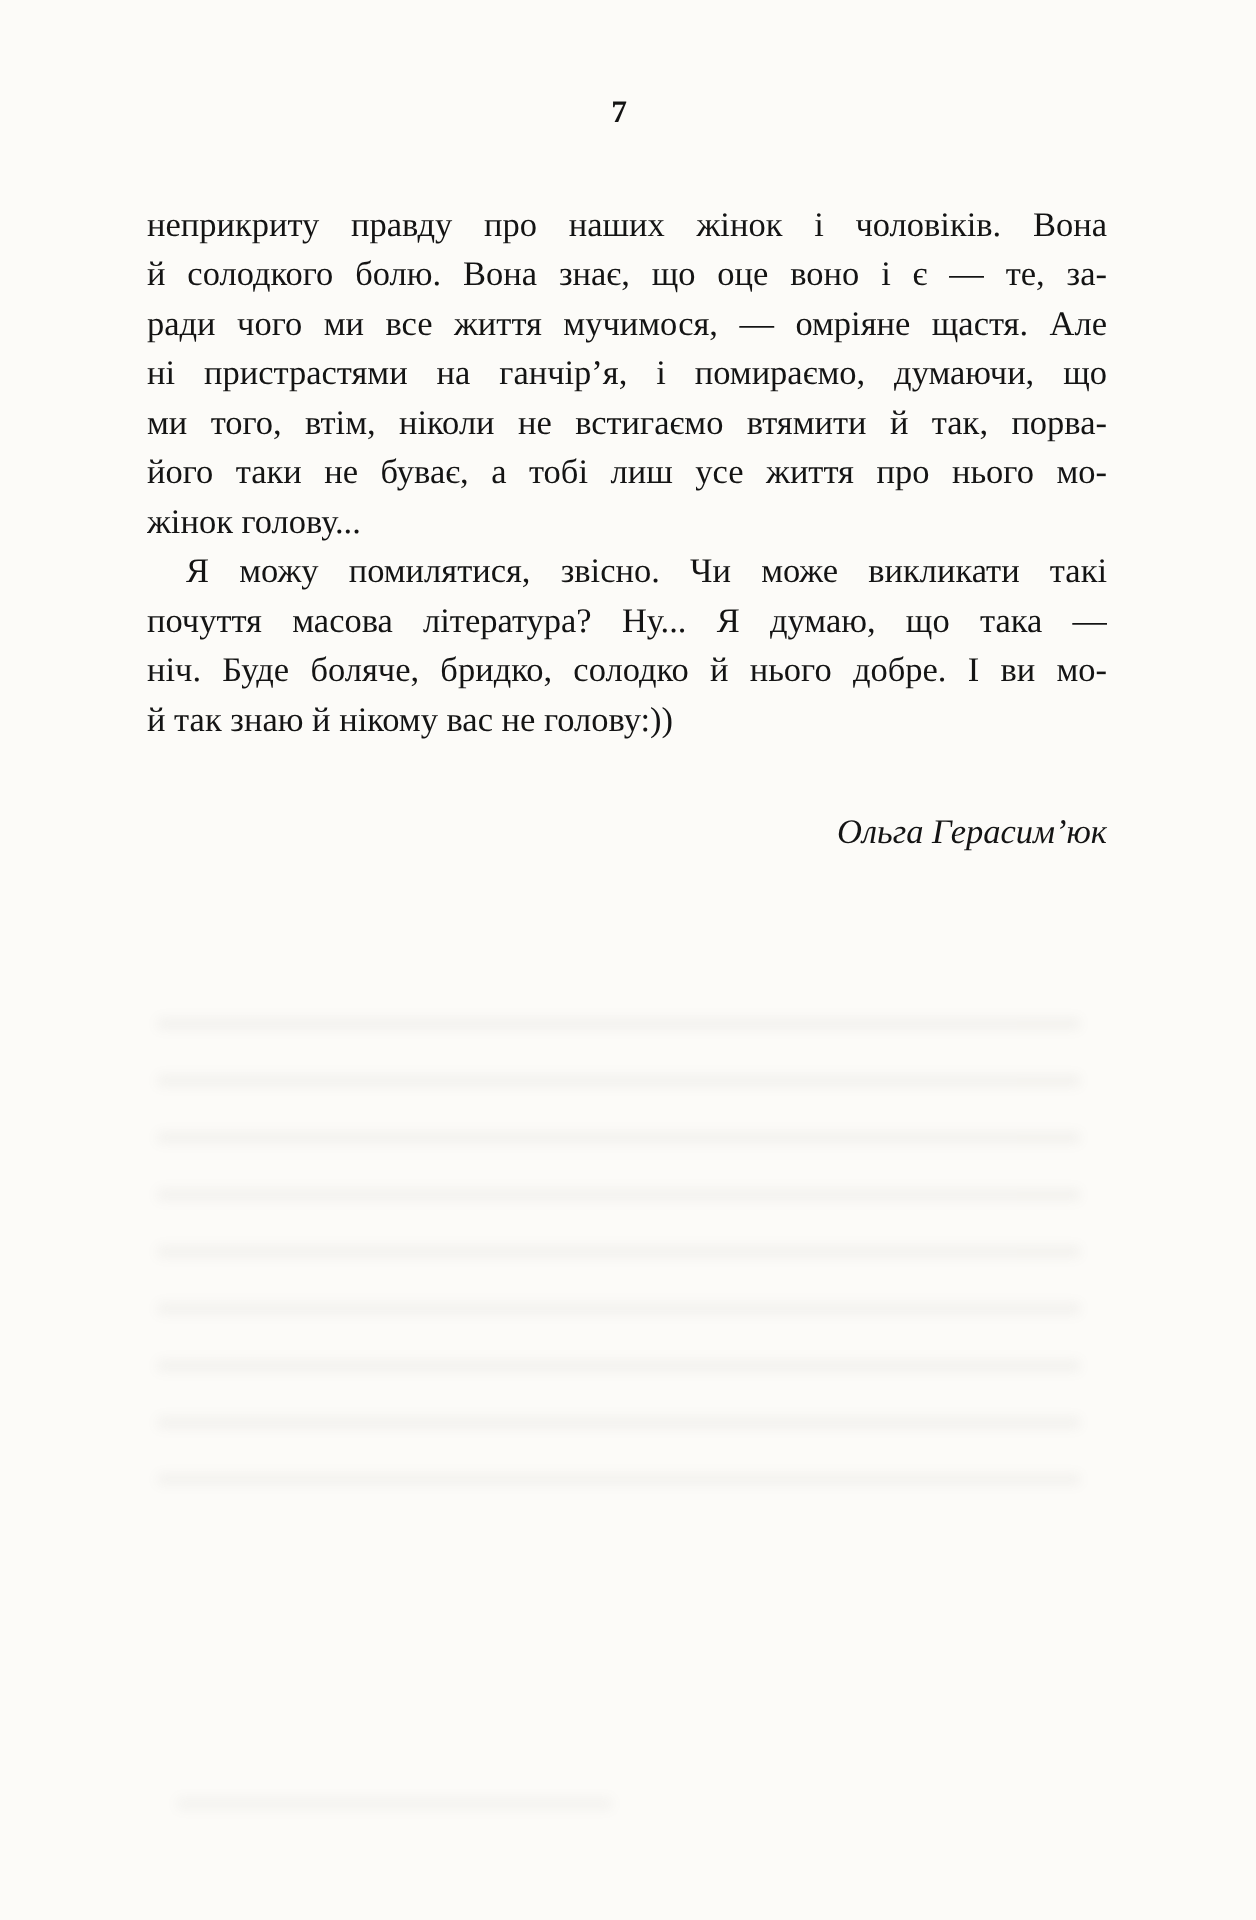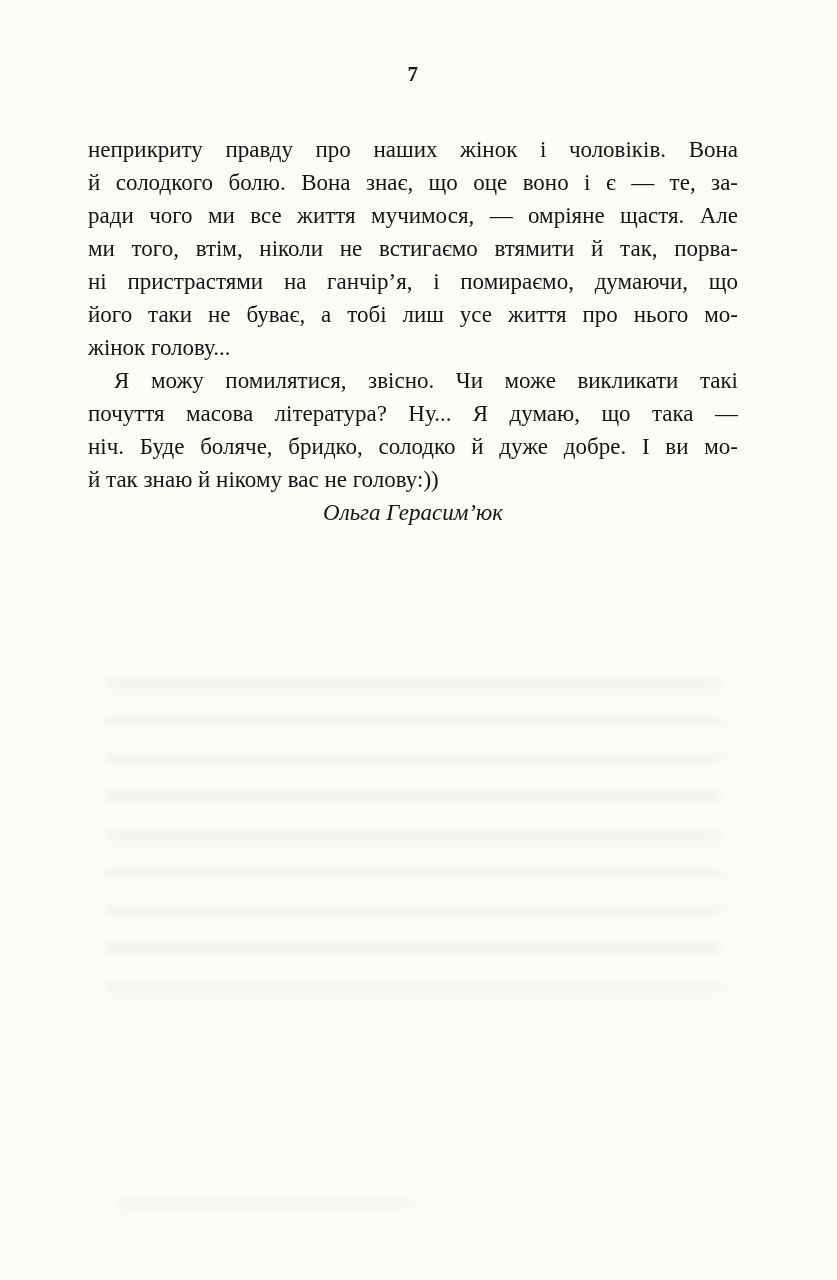--- a/index.html
+++ b/index.html
@@ -41,41 +41,43 @@
     margin: 0;
     padding: 0;
   }
   .line {
     display: block;
     height: 33px;
     line-height: 33px;
     overflow: hidden;
     text-align: justify;
     white-space: normal;
+    margin-left: 10px;
   }
   
   .line::after {
     content: "";
     display: inline-block;
     width: 100%;
     height: 0;
     vertical-align: top;
   }
   .line.nojust {
     text-align: left;
   }
   .line.nojust::after {
     content: none;
   }
   .line.indent {
     text-indent: 26px;
   }
   .signature {
     display: block;
-    text-align: center;
+    margin-top: 42px;
+    text-align: right;
     font-style: italic;
     font-size: 23px;
     line-height: 33px;
   }
   
   .ghosting {
     position: absolute;
     pointer-events: none;
     background: repeating-linear-gradient(
       180deg,
@@ -98,30 +100,30 @@
 <div class="page">
 
   <div class="page-number">7</div>
 
   <div class="text-block">
 
     <p class="para">
       <span class="line">неприкриту правду про наших жінок і чоловіків. Вона</span>
       <span class="line">й солодкого болю. Вона знає, що оце воно і є — те, за-</span>
       <span class="line">ради чого ми все життя мучимося, — омріяне щастя. Але</span>
+      <span class="line">ні пристрастями на ганчір’я, і помираємо, думаючи, що</span>
       <span class="line">ми того, втім, ніколи не встигаємо втямити й так, порва-</span>
-      <span class="line">ні пристрастями на ганчір’я, і помираємо, думаючи, що</span>
       <span class="line">його таки не буває, а тобі лиш усе життя про нього мо-</span>
       <span class="line nojust">жінок голову...</span>
     </p>
 
     <p class="para">
       <span class="line indent">Я можу помилятися, звісно. Чи може викликати такі</span>
       <span class="line">почуття масова література? Ну... Я думаю, що така —</span>
-      <span class="line">ніч. Буде боляче, бридко, солодко й дуже добре. І ви мо-</span>
+      <span class="line">ніч. Буде боляче, бридко, солодко й нього добре. І ви мо-</span>
       <span class="line nojust">й так знаю й нікому вас не голову:))</span>
     </p>
 
     <span class="signature">Ольга Герасим’юк</span>
   </div>
 
   <div class="ghosting ghost-1"></div>
   <div class="ghosting ghost-2"></div>
 
 </div>

